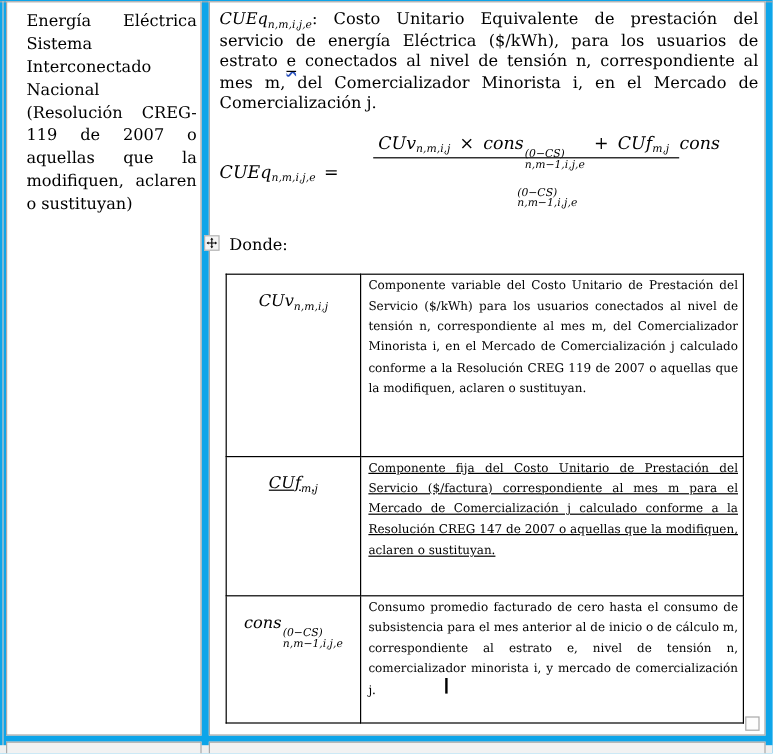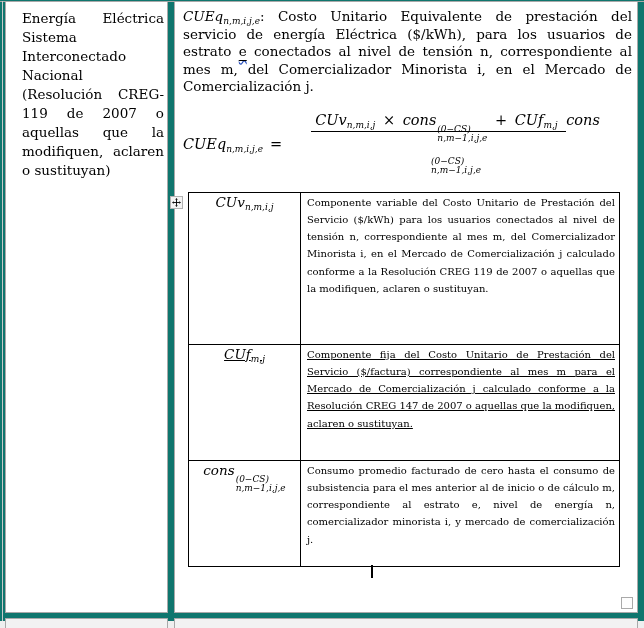--- a/index.html
+++ b/index.html
@@ -1,19 +1,19 @@
 <!DOCTYPE html>
 <html><head>
 <meta charset="utf-8">
 <style>
   * { margin:0; padding:0; box-sizing:border-box; }
   html,body { background:#fff; }
   .canvas {
     position:relative; width:644px; height:628px; overflow:hidden;
-    background:#0f766e; font-family:"DejaVu Serif", serif; color:#000;
+    background:#0ea5e9; font-family:"DejaVu Serif", serif; color:#000;
   }
   .edge-top    { position:absolute; left:0; top:1px; width:644px; height:1px; background:#a9a9a9; }
   .edge-left   { position:absolute; left:2px; top:1px; width:1px; height:627px; background:#c9c9c9; }
   .gray-band   { position:absolute; left:0; top:621px; width:644px; height:7px; background:#efefef; }
 
   .cell { position:absolute; border:1px solid #a9a9a9; background:#fff; }
   .cell-left  { left:5px;   top:1px; width:163px; height:612px; padding:7px 3px 0 16px; }
   .cell-right { left:174px; top:1px; width:464px; height:612px; padding:6px 5px 0 8px; }
   .row2-left  { left:5px;   top:618px; width:163px; height:12px; background:#f2f2f2; }
   .row2-right { left:174px; top:618px; width:464px; height:12px; background:#f2f2f2; }
@@ -38,21 +38,21 @@
   .op { font-style:normal; padding:0 3px; }
   .supsub { display:inline-flex; flex-direction:column; align-items:flex-start;
             font-size:9px; line-height:9.5px; font-style:italic; vertical-align:-7px; margin-left:1px; }
 
   .donde { font-size:13.5px; margin:20px 0 0 8px; }
 
   
   .inner-wrap { position:relative; margin:16px 0 0 5px; }
   table.inner { border-collapse:collapse; width:431px; table-layout:fixed; }
   table.inner td { border:1px solid #000; vertical-align:top; overflow:hidden; }
-  td.sym  { width:112px; text-align:center; padding-top:1px; font-size:13.5px; }
+  td.sym  { width:112px; text-align:center; padding-top:14px; font-size:13.5px; }
   td.desc { width:319px; padding:1px 4px 0 6px; text-align:justify; font-size:10px; line-height:17.3px; }
   tr.r1 td { height:152px; } tr.r2 td { height:116px;text-decoration:underline; } tr.r3 td { height:106px; }
 
   
   .move-handle { position:absolute; left:170px; top:196px; width:13px; height:13px;
                  border:1px solid #b3b3b3; background:#f4f4f4;
                  display:flex; align-items:center; justify-content:center; }
   .resize-handle { position:absolute; left:621px; top:597px; width:12px; height:12px;
                    border:1px solid #a9a9a9; background:#fdfdfd; }
   .caret { position:absolute; left:371px; top:565px; width:1.5px; height:13px; background:#000; }
@@ -91,20 +91,21 @@
         </span>
         <span class="den">
           <span class="mvar"><span>cons</span></span><span class="supsub">
               <span>(0−CS)</span>
               <span>n,m−1,i,j,e</span>
             </span>
         </span>
       </span>
     </div>
 
+    <div class="donde">Donde:</div>
 
     <div class="inner-wrap">
       <table class="inner">
         <tbody>
             <tr class="r1">
           <td class="sym">
             <span class="mvar"><span>CUv</span><sub>n,m,i,j</sub></span>
           </td>
           <td class="desc">Componente variable del Costo Unitario de Prestación del Servicio ($/kWh) para los usuarios conectados al nivel de tensión n, correspondiente al mes m, del Comercializador Minorista i, en el Mercado de Comercialización j calculado conforme a la Resolución CREG 119 de 2007 o aquellas que la modifiquen, aclaren o sustituyan.</td>
         </tr>
@@ -114,21 +115,21 @@
           </td>
           <td class="desc">Componente fija del Costo Unitario de Prestación del Servicio ($/factura) correspondiente al mes m para el Mercado de Comercialización j calculado conforme a la Resolución CREG 147 de 2007 o aquellas que la modifiquen, aclaren o sustituyan.</td>
         </tr>
         <tr class="r3">
           <td class="sym">
             <span class="mvar"><span>cons</span></span><span class="supsub">
                   <span>(0−CS)</span>
                   <span>n,m−1,i,j,e</span>
                 </span>
           </td>
-          <td class="desc">Consumo promedio facturado de cero hasta el consumo de subsistencia para el mes anterior al de inicio o de cálculo m, correspondiente al estrato e, nivel de energía n, comercializador minorista i, y mercado de comercialización j.</td>
+          <td class="desc">Consumo promedio facturado de cero hasta el consumo de subsistencia para el mes anterior al de inicio o de cálculo m, correspondiente al estrato e, nivel de tensión n, comercializador minorista i, y mercado de comercialización j.</td>
         </tr>
       </tbody>
         </table>
     </div>
   </div>
 
   <div class="cell row2-left"></div>
   <div class="cell row2-right"></div>
 
   <div class="move-handle">

